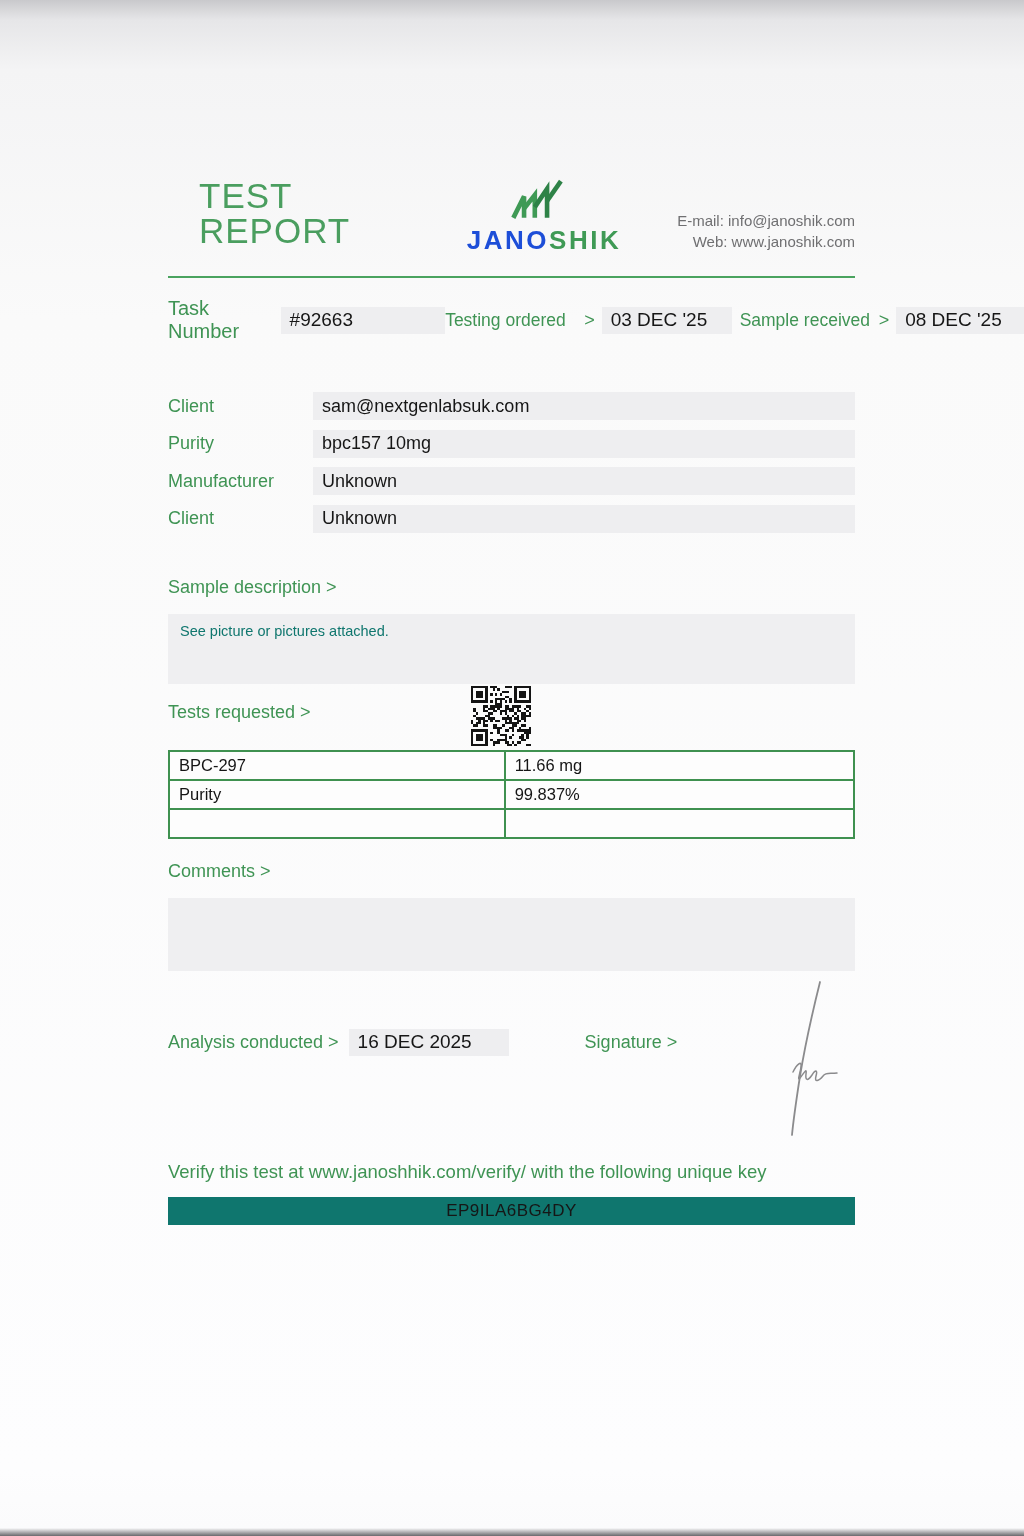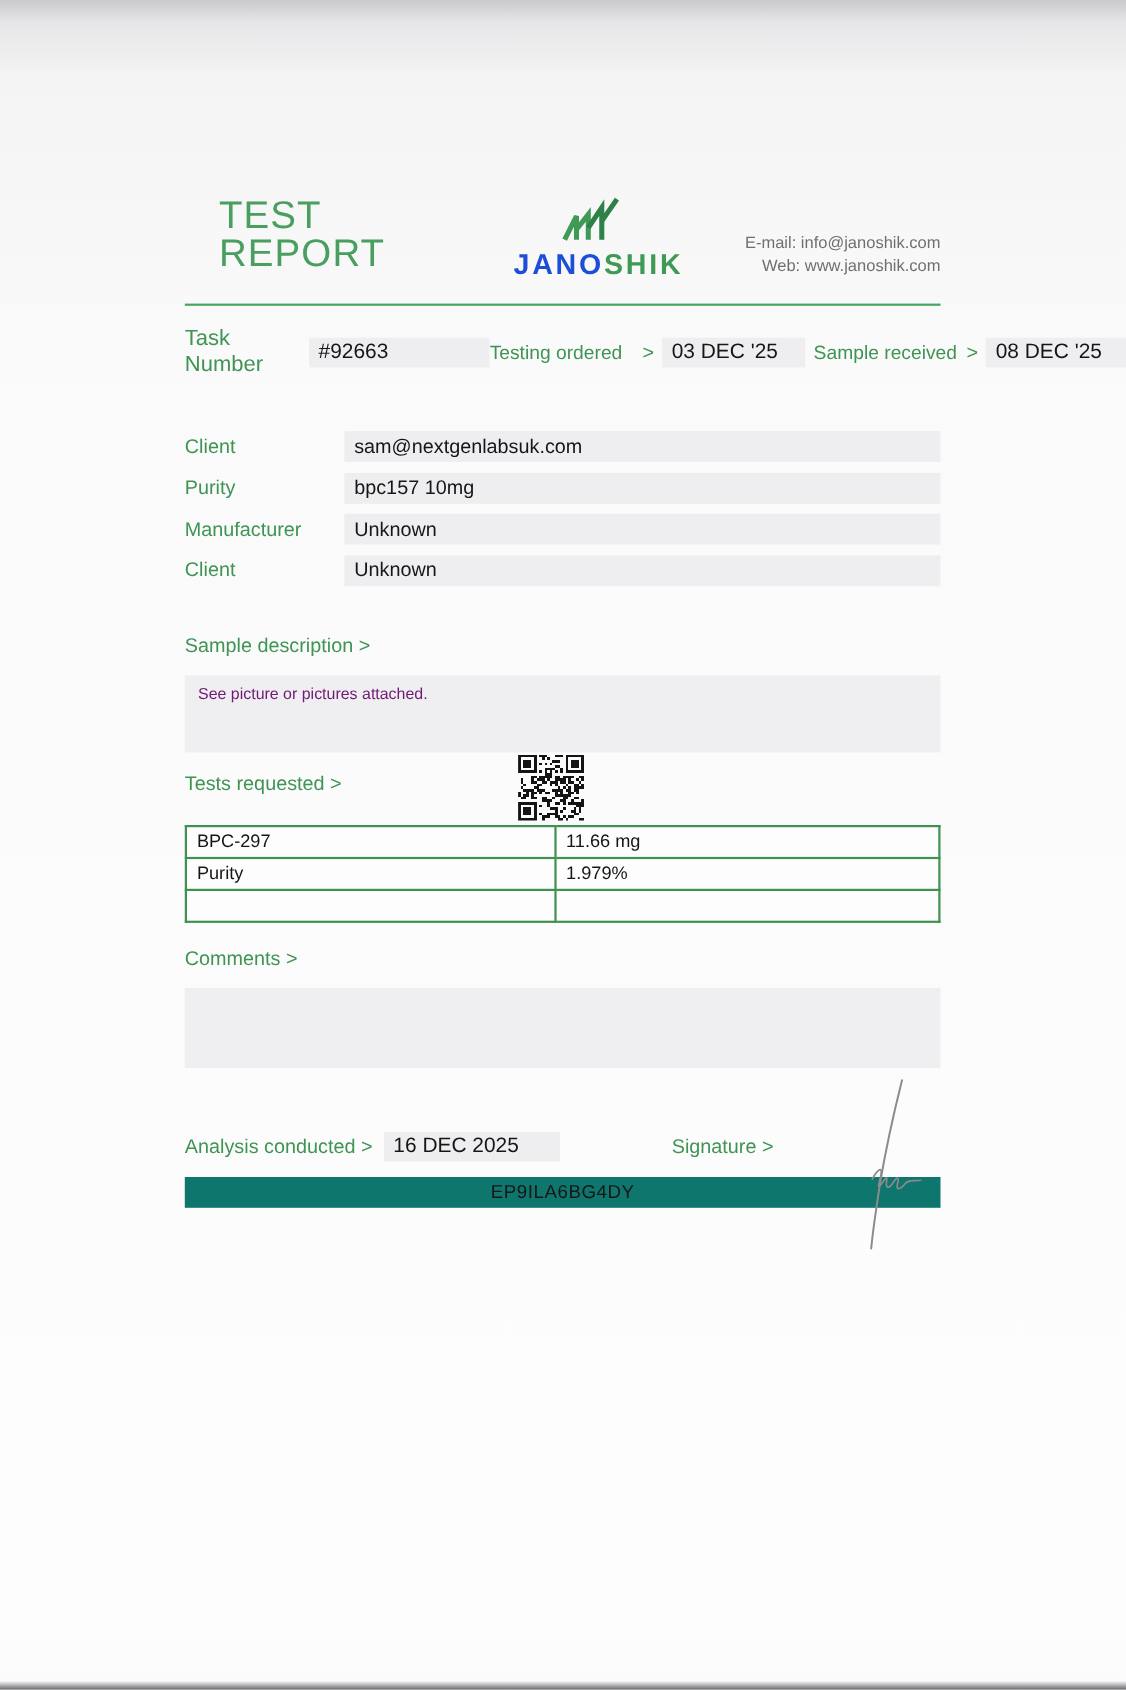--- a/index.html
+++ b/index.html
@@ -41,39 +41,39 @@
 
   
   .info-section { margin-top:49px; }
   .info-row { display:flex; align-items:center; margin-bottom:9.5px; }
   .info-label { width:145px; font-size:18px; }
   .info-value { flex:1; height:28px; font-size:18px; }
 
   
   .sec-heading { font-size:18px; color:#3f9454; }
   .desc-heading { margin-top:44px; }
-  .gray-box { background:#efeff1; margin-top:16px; padding:9px 12px; font-size:14.5px; color:#701a75; }
+  .gray-box { background:#efeff1; margin-top:16px; padding:9px 12px; font-size:14.5px; color:#0f766e; }
   .desc-box { height:70px; }
   .comments-box { height:73px; }
 
   
   .tests-section { margin-top:18px; position:relative; }
   .qr { position:absolute; left:303px; top:-16px; width:60px; height:60px; }
   .qr svg { width:100%; height:100%; }
   .tests-table { width:100%; border-collapse:collapse; margin-top:27px; background:#fdfdfd; }
   .tests-table td { border:2px solid #3f9150; height:29px; font-size:16.5px; padding:2px 9px; color:#151515; }
   .tests-table td:first-child { width:49%; }
 
   .comments-heading { margin-top:22px; }
 
   
   .analysis-row { margin-top:58px; display:flex; align-items:center; position:relative; }
   .analysis-label { font-size:18px; }
   .analysis-value { width:160px; margin-left:10px; }
-  .sig-label { font-size:18px; margin-left:102px; }
+  .sig-label { font-size:18px; margin-left:76px; }
   .signature { position:absolute; left:588px; top:-55px; width:100px; height:168px; }
 
   
   .verify-text { margin-top:105px; font-size:18.5px; color:#3f9454; }
   .key-box { background:#0f766e; margin-top:14px; height:28px; display:flex; align-items:center; justify-content:center; font-size:17px; letter-spacing:0.5px; color:#161616; }
 </style>
 </head>
 <body>
 
 <div class="doc">
@@ -435,21 +435,21 @@
           <rect x="24" y="24" width="1" height="1" fill="#141414"></rect>
         </svg></div>
     <table class="tests-table">
       <tbody>
         <tr>
           <td>BPC-297</td>
           <td>11.66 mg</td>
         </tr>
         <tr>
           <td>Purity</td>
-          <td>1.979%</td>
+          <td>99.837%</td>
         </tr>
         <tr>
           <td></td>
           <td></td>
         </tr>
       </tbody>
     </table>
   </div>
 
   <div class="sec-heading comments-heading">Comments &gt;</div>
@@ -458,15 +458,16 @@
   <div class="analysis-row">
     <span class="label-green analysis-label">Analysis conducted &gt;</span>
     <span class="field analysis-value">16 DEC 2025</span>
     <span class="label-green sig-label">Signature &gt;</span>
     <svg class="signature" viewBox="0 0 100 168" fill="none">
       <path d="M64,8 C57,36 49,72 44,102 C40,128 37,150 36,161" stroke="#8b8b8d" stroke-width="1.8" stroke-linecap="round"></path>
       <path d="M37,98 C41,90 46,86 45,93 C44,100 41,107 44,104 C48,99 51,93 50,100 C49,107 52,107 56,101 C59,96 62,95 60,102 C58,109 63,107 67,102 C70,98 74,100 81,99" stroke="#8b8b8d" stroke-width="1.5" stroke-linecap="round"></path>
     </svg>
   </div>
 
+  <div class="verify-text">Verify this test at www.janoshhik.com/verify/ with the following unique key</div>
   <div class="key-box">EP9ILA6BG4DY</div>
 
 </div>
 
 </body></html>

